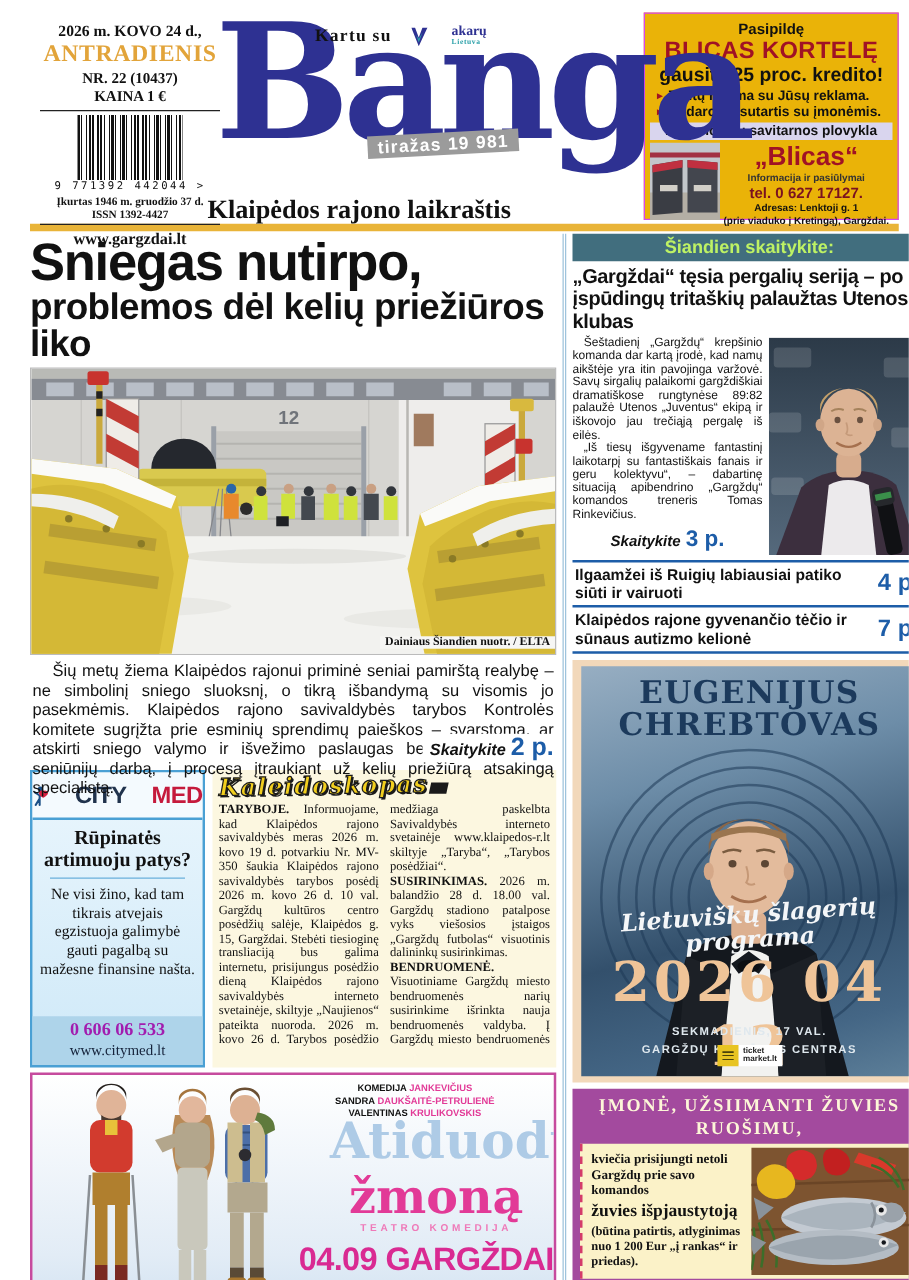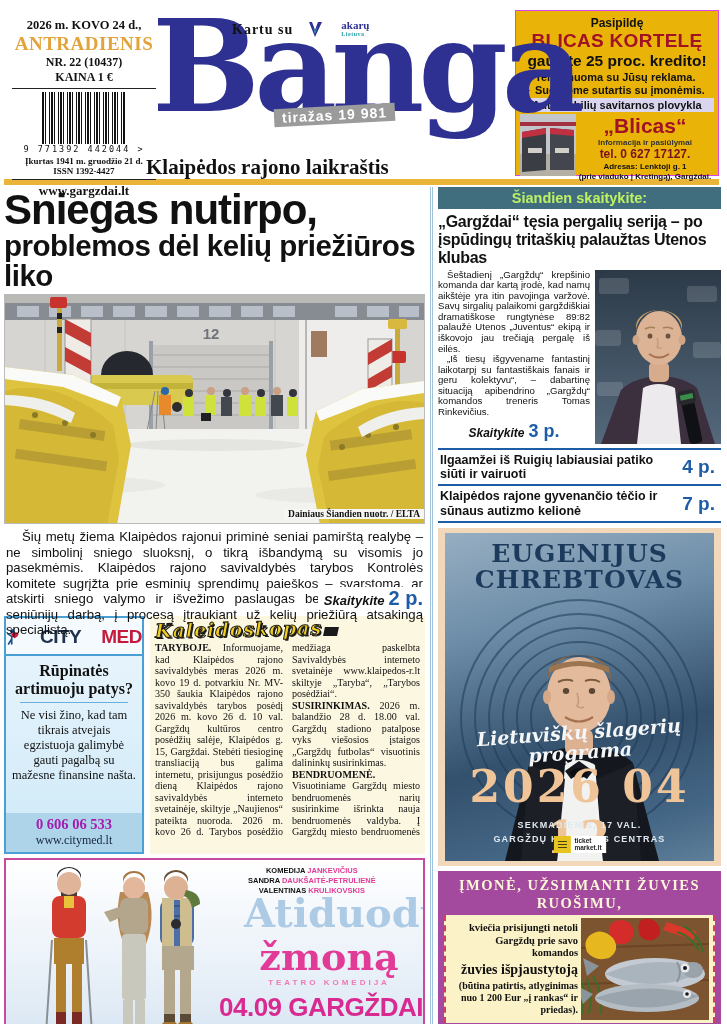--- a/index.html
+++ b/index.html
@@ -1,18 +1,18 @@
 <!DOCTYPE html>
 <html><head>
 <meta charset="utf-8">
 <style>
   * { margin:0; padding:0; box-sizing:border-box; }
   html,body { background:#fff; }
   body { width:727px; height:1024px; font-family:"Liberation Serif", serif; color:#111; overflow:hidden; }
-  .page { position:relative; width:727px; height:767px; padding:10px 8px 6px 4px; background:#fff; }
+  .page { position:relative; width:727px; height:767px; padding:10px 8px 6px 24px; background:#fff; }
 
   
   .header { display:flex; height:166px; }
   .info-box { width:160px; flex:none; text-align:center; padding-top:8px; font-family:"Liberation Serif",serif; }
   .info-date { font-size:12.5px; font-weight:bold; }
   .info-day { font-size:19px; font-weight:bold; color:#e2a43a; letter-spacing:.5px; }
   .info-issue { font-size:12px; font-weight:bold; }
   .info-price { font-size:12px; font-weight:bold; }
   .info-rule { border-top:1.5px solid #222; margin:3px 8px; }
   .barcode { width:84px; height:52px; margin:2px auto 0;
@@ -140,21 +140,21 @@
   .ticket-logo { position:absolute; bottom:8px; left:50%; transform:translateX(-50%); display:flex; }
   .ticket-yellow { width:17px; height:17px; background:#e8c422; display:flex; align-items:center; justify-content:center; }
   .ticket-lines { width:9px; height:7px; background:repeating-linear-gradient(#4a420a 0 1px,#e8c422 1px 3px); }
   .ticket-white { background:#fff; padding:1px 4px; font-family:"Liberation Sans",sans-serif; font-weight:bold;
     font-size:6.5px; line-height:1.2; color:#222; text-align:left; }
 
   .fish-ad { height:162px; margin-top:5px; background:#a34a9e; padding:4px 6px; display:flex; flex-direction:column; }
   .fish-head { text-align:center; font-weight:bold; color:#fdf6d8; font-size:14.5px; line-height:1.2; letter-spacing:1.5px; padding:2px 6px 3px; }
   .fish-mid { flex:1; background:#fbf2c8; display:flex; align-items:center; padding:3px 4px;
     border-left:2px dashed #d43b6a; border-right:2px dashed #d43b6a; }
-  .fish-textcol { flex:1; text-align:right; padding:0 3px; }
+  .fish-textcol { flex:1; text-align:left; padding:0 3px; }
   .fish-t1 { font-size:10.5px; font-weight:bold; line-height:1.2; }
   .fish-job { font-size:14px; font-weight:bold; margin:2px 0; }
   .fish-t2 { font-size:10px; font-weight:bold; line-height:1.2; }
   .fish-photo { width:128px; height:102px; flex:none; overflow:hidden; }
   .fish-tel { text-align:center; color:#fdf6d8; font-weight:bold; font-size:19px; letter-spacing:2px; padding-top:2px; }
 </style>
 </head>
 <body>
 
 <div class="page">
@@ -162,21 +162,21 @@
   <div class="header">
 
     <div class="info-box">
       <div class="info-date">2026 m. KOVO 24 d.,</div>
       <div class="info-day">ANTRADIENIS</div>
       <div class="info-issue">NR. 22 (10437)</div>
       <div class="info-price">KAINA 1 €</div>
       <div class="info-rule"></div>
       <div class="barcode"></div>
       <div class="barcode-digits">9 771392 442044 &gt;</div>
-      <div class="info-founded">Įkurtas 1941 m. gruodžio 21 d.</div>
+      <div class="info-founded">Įkurtas 1946 m. gruodžio 37 d.</div>
       <div class="info-issn">ISSN 1392-4427</div>
       <div class="info-rule"></div>
       <div class="info-site">www.gargzdai.lt</div>
     </div>
 
     <div class="masthead">
       <div class="banga-title">Banga</div>
       <div class="tagline">
         <span class="tagline-prefix">Kartu su</span>
         <svg width="16" height="15" viewBox="0 0 16 15">

